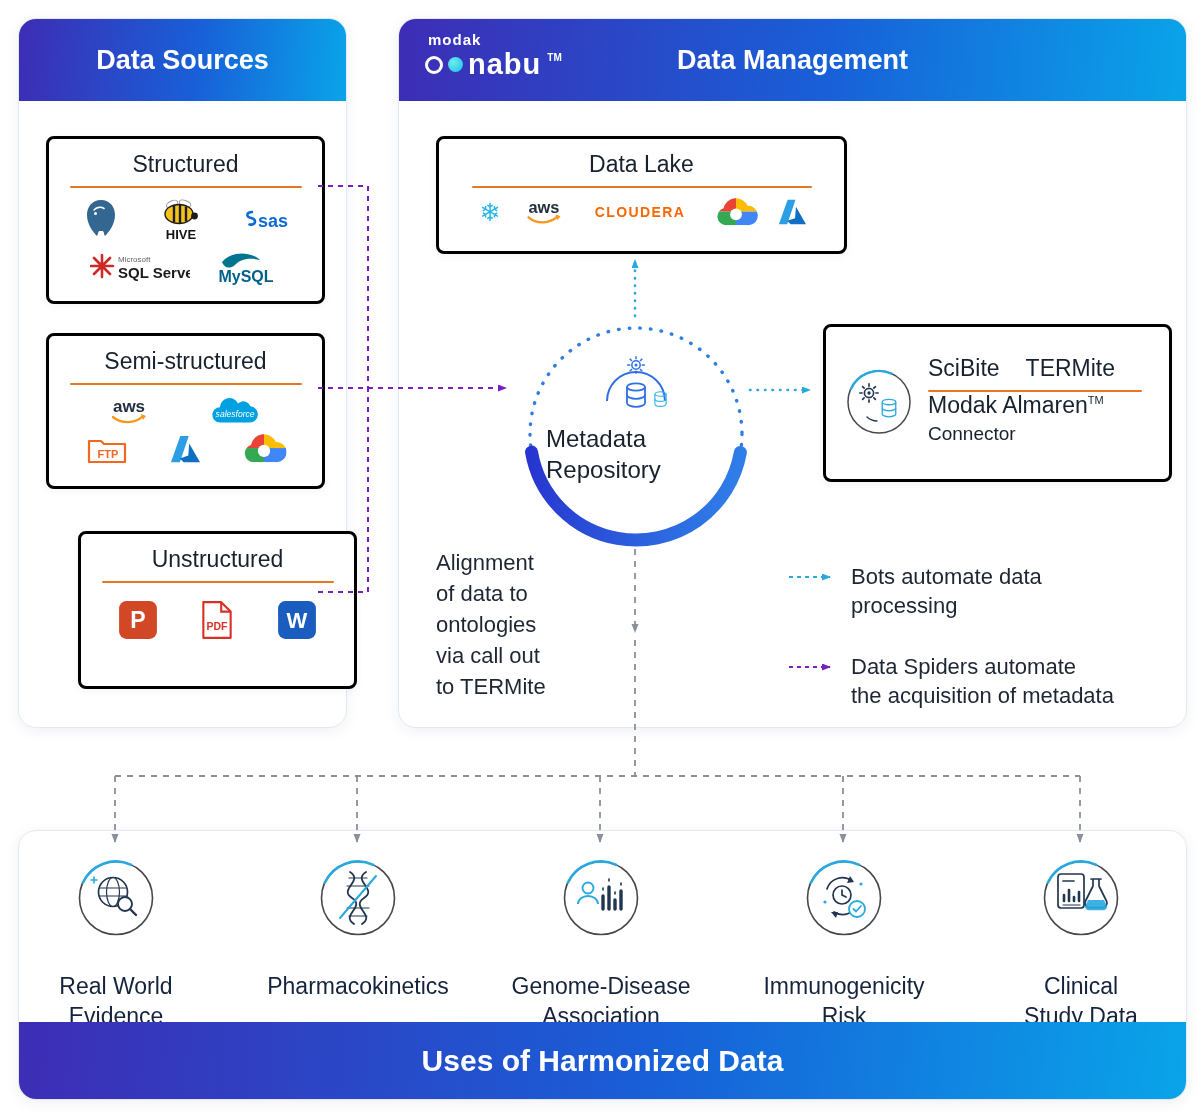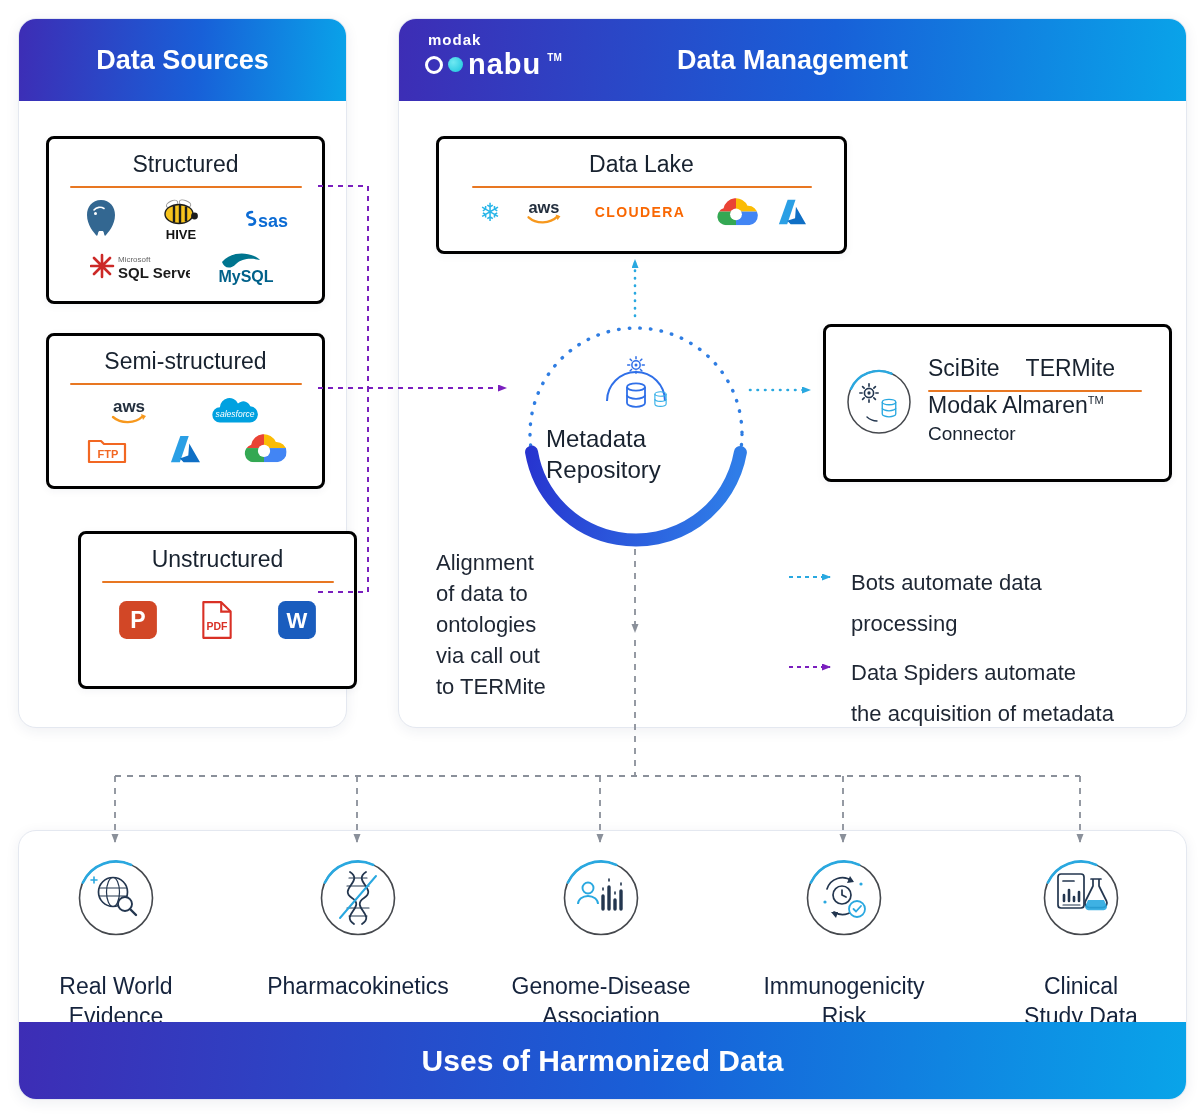--- a/index.html
+++ b/index.html
@@ -26,21 +26,21 @@
   .ring{width:12px;height:12px;border:3.5px solid #fff;border-radius:50%;display:inline-block;}
   .dot{width:15px;height:15px;border-radius:50%;display:inline-block;
        background:radial-gradient(circle at 35% 35%,#6fe9f2,#17c3dd);}
   .brand-nabu{font-size:29px;font-weight:700;letter-spacing:1px;line-height:1;}
   .brand-tm{font-size:10px;margin-left:1px;align-self:flex-start;margin-top:2px;}
 
   .meta-text{position:absolute;text-align:left;font-size:24px;line-height:31px;color:#18222f;white-space:pre-line;}
   .align-note{position:absolute;font-size:22px;line-height:31px;color:#1e2633;white-space:pre-line;}
 
   .legend-item{position:absolute;display:flex;align-items:flex-start;gap:10px;}
-  .legend-item .txt{font-size:22px;line-height:41px;color:#1e2633;white-space:pre-line;}
+  .legend-item .txt{font-size:22px;line-height:29px;color:#1e2633;white-space:pre-line;}
   .legend-item svg{margin-top:9px;flex:none;}
 
   .sci-text{position:absolute;left:102px;top:28px;width:226px;}
   .sci-row{display:flex;gap:26px;font-size:23px;color:#18222f;}
   .sci-maker{font-size:23px;margin-top:0;}
   .sci-maker sup{font-size:11px;}
   .sci-conn{font-size:19px;margin-top:4px;}
 
   .use-item{position:absolute;width:78px;}
   .use-circle{display:block;width:78px;height:78px;}

